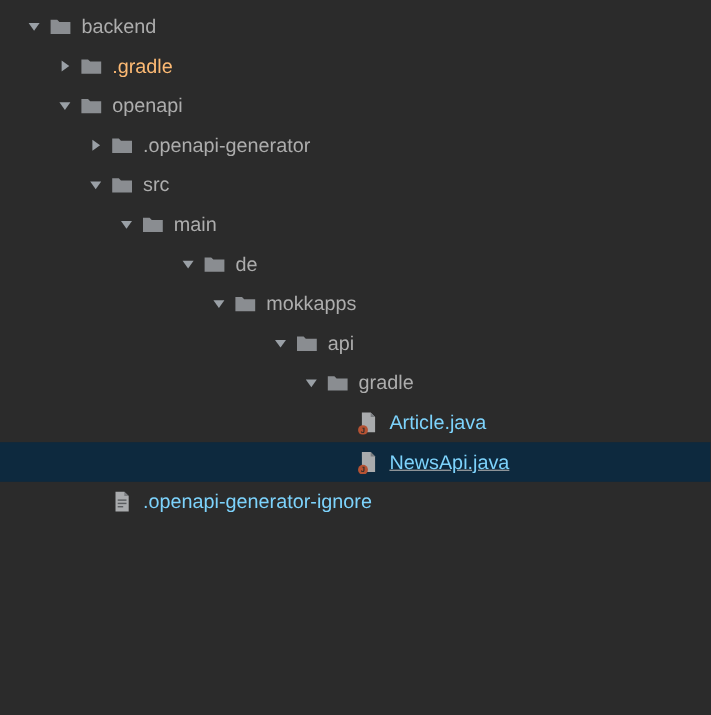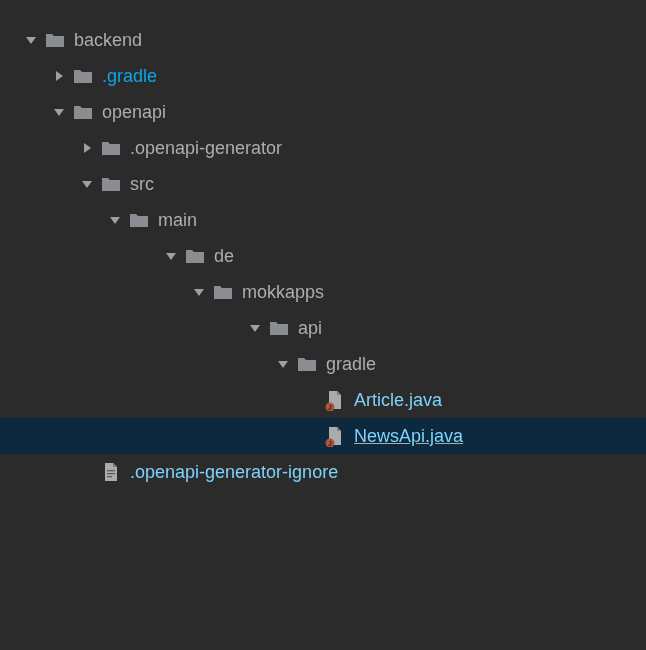--- a/index.html
+++ b/index.html
@@ -6,21 +6,21 @@
     body {
       background: #2b2b2b;
       font-family: "SF Pro Text", "Helvetica Neue", Arial, sans-serif;
       font-size: 18px;
       color: #adadad;
       width: 646px;
       height: 650px;
       overflow: hidden;
       user-select: none;
     }
-    .tree { padding-top: 22px; }
+    .tree { padding-top: 6px; }
     .row {
       display: flex;
       align-items: center;
       height: 36px;
       white-space: nowrap;
       cursor: pointer;
     }
     .row.selected { background: #0d293e; text-decoration: underline; }
     .indent { display: inline-block; width: 28px; flex-shrink: 0; }
     .arrow {
@@ -38,21 +38,21 @@
       width: 22px;
       height: 22px;
       display: flex;
       align-items: center;
       justify-content: center;
       margin-right: 8px;
       flex-shrink: 0;
     }
     .label { font-weight: 400; }
     .c-normal { color: #adadad; }
-    .c-olive  { color: #0ea5e9; text-align: center; }
+    .c-olive  { color: #fdba74; text-align: center; }
     .c-red    { color: #7dd3fc; }
   </style>
 </head>
 <body>
 
 <div class="tree" id="tree-root">
     <div class="row">
       <span style="display: inline-block; width: 24px;"></span>
       <span class="arrow ">
         <svg width="12" height="12" viewBox="0 0 12 12">

